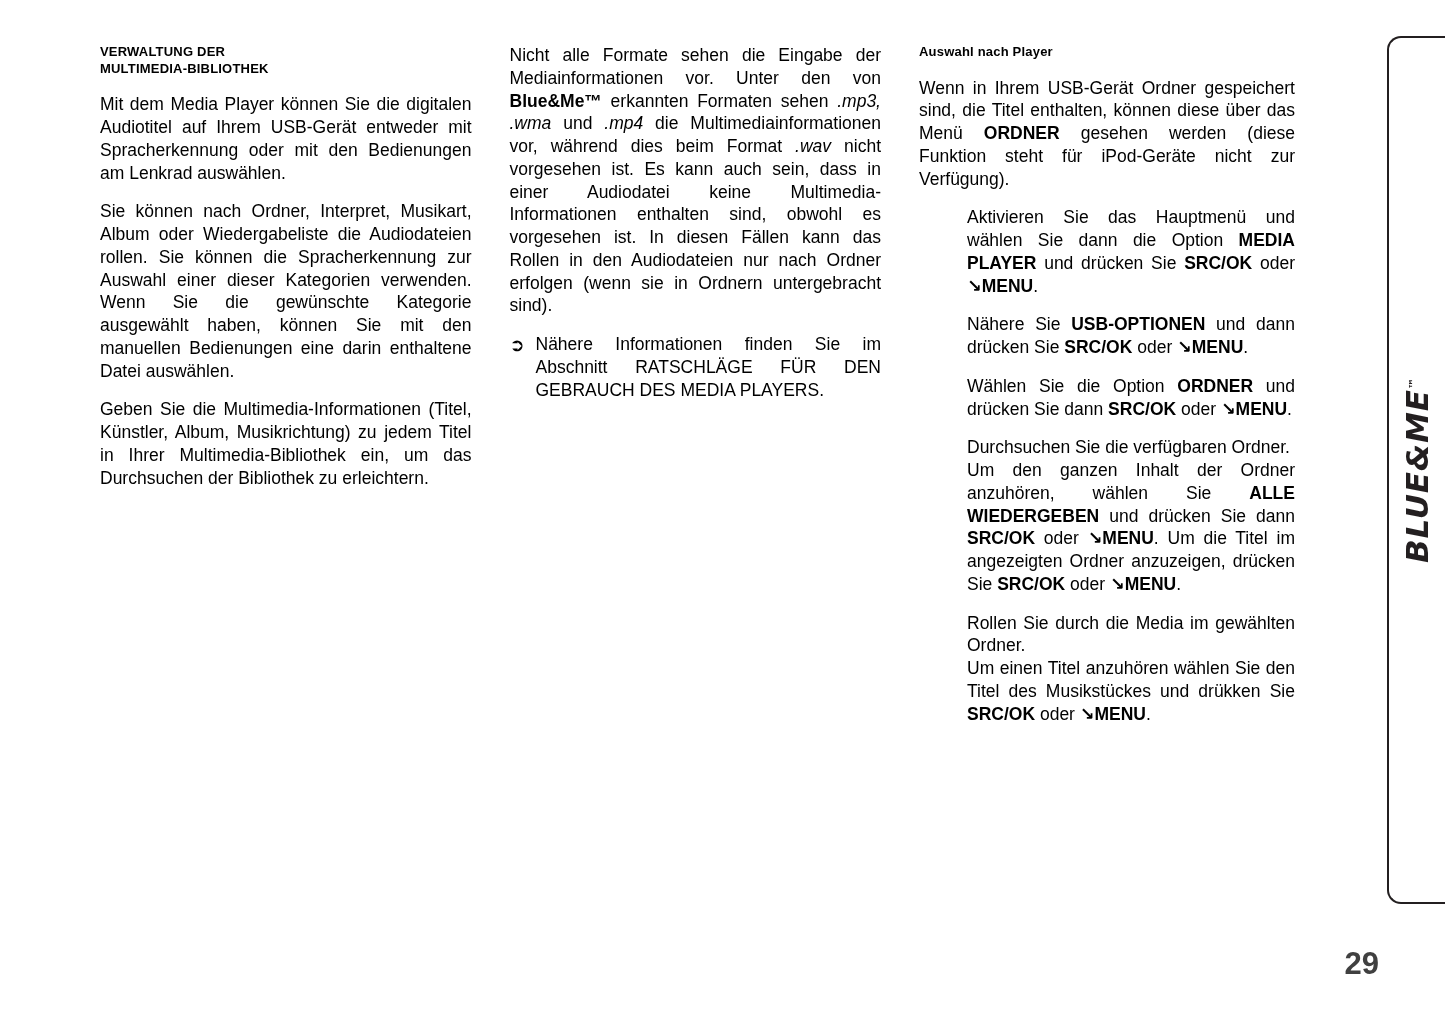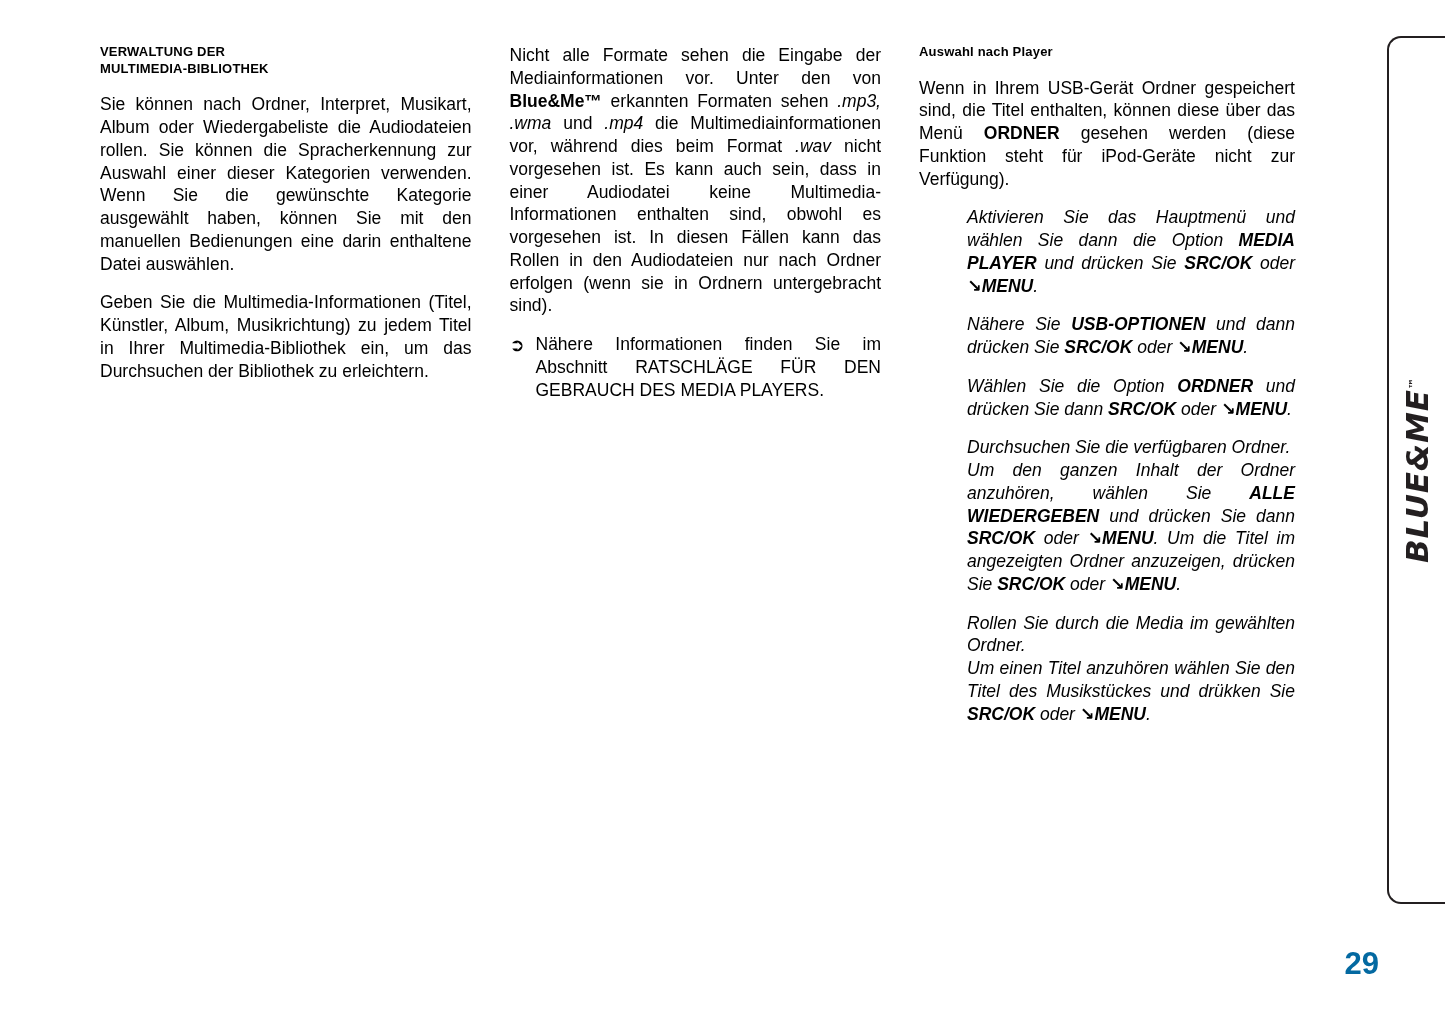--- a/index.html
+++ b/index.html
@@ -75,21 +75,20 @@
     left: 0px;
     top: 2px;
     width: 40px;
     height: 34px;
   }
 
   
   .step {
     margin-left: 48px;
     width: 328px;
-    font-style: italic;
   }
   .step p {
     font-size: 17.5px;
     line-height: 1.30;
     margin: 0 0 16px 0;
     text-align: justify;
   }
   .step p.tight { margin-bottom: 0; }
 
   
@@ -122,38 +121,39 @@
     font-size: 11px;
     vertical-align: super;
   }
 
   .page-number {
     position: absolute;
     right: 66px;
     bottom: 36px;
     font-size: 31px;
     font-weight: bold;
-    color: #0369a1;
+    color: #404040;
   }
   .menu-glyph {
     font-family: "DejaVu Sans", sans-serif;
   }
 </style>
 </head>
 <body>
 
 <div class="page">
 
   <div class="columns">
 
     <div class="col">
       <h2 class="heading">
         <span>VERWALTUNG DER</span><br>
         <span>MULTIMEDIA-BIBLIOTHEK</span>
       </h2>
+      <p class="body">Mit dem Media Player können Sie die digitalen Audiotitel auf Ihrem USB-Gerät entweder mit Spracherkennung oder mit den Bedienungen am Lenkrad auswählen.</p>
       <p class="body">Sie können nach Ordner, Interpret, Musikart, Album oder Wiedergabeliste die Audiodateien rollen. Sie können die Spracherkennung zur Auswahl einer dieser Kategorien verwenden. Wenn Sie die gewünschte Kategorie ausgewählt haben, können Sie mit den manuellen Bedienungen eine darin enthaltene Datei auswählen.</p>
       <p class="body">Geben Sie die Multimedia-Informationen (Titel, Künstler, Album, Musikrichtung) zu jedem Titel in Ihrer Multimedia-Bibliothek ein, um das Durchsuchen der Bibliothek zu erleichtern.</p>
     </div>
 
     <div class="col">
       <p class="body"><span>Nicht alle Formate sehen die Eingabe der Mediainformationen vor. Unter den von </span><span class="b">Blue&amp;Me™</span><span> erkannten Formaten sehen </span><span class="i">.mp3, .wma</span><span> und </span><span class="i">.mp4</span><span> die Multimediainformationen vor, während dies beim Format </span><span class="i">.wav</span><span> nicht vorgesehen ist. Es kann auch sein, dass in einer Audiodatei keine Multimedia-Informationen enthalten sind, obwohl es vorgesehen ist. In diesen Fällen kann das Rollen in den Audiodateien nur nach Ordner erfolgen (wenn sie in Ordnern untergebracht sind).</span></p>
       <p class="body arrow-para">
         <span class="arrow-glyph">➲</span><span>Nähere Informationen finden Sie im Abschnitt RATSCHLÄGE FÜR DEN GEBRAUCH DES MEDIA PLAYERS.</span>
       </p>
     </div>

